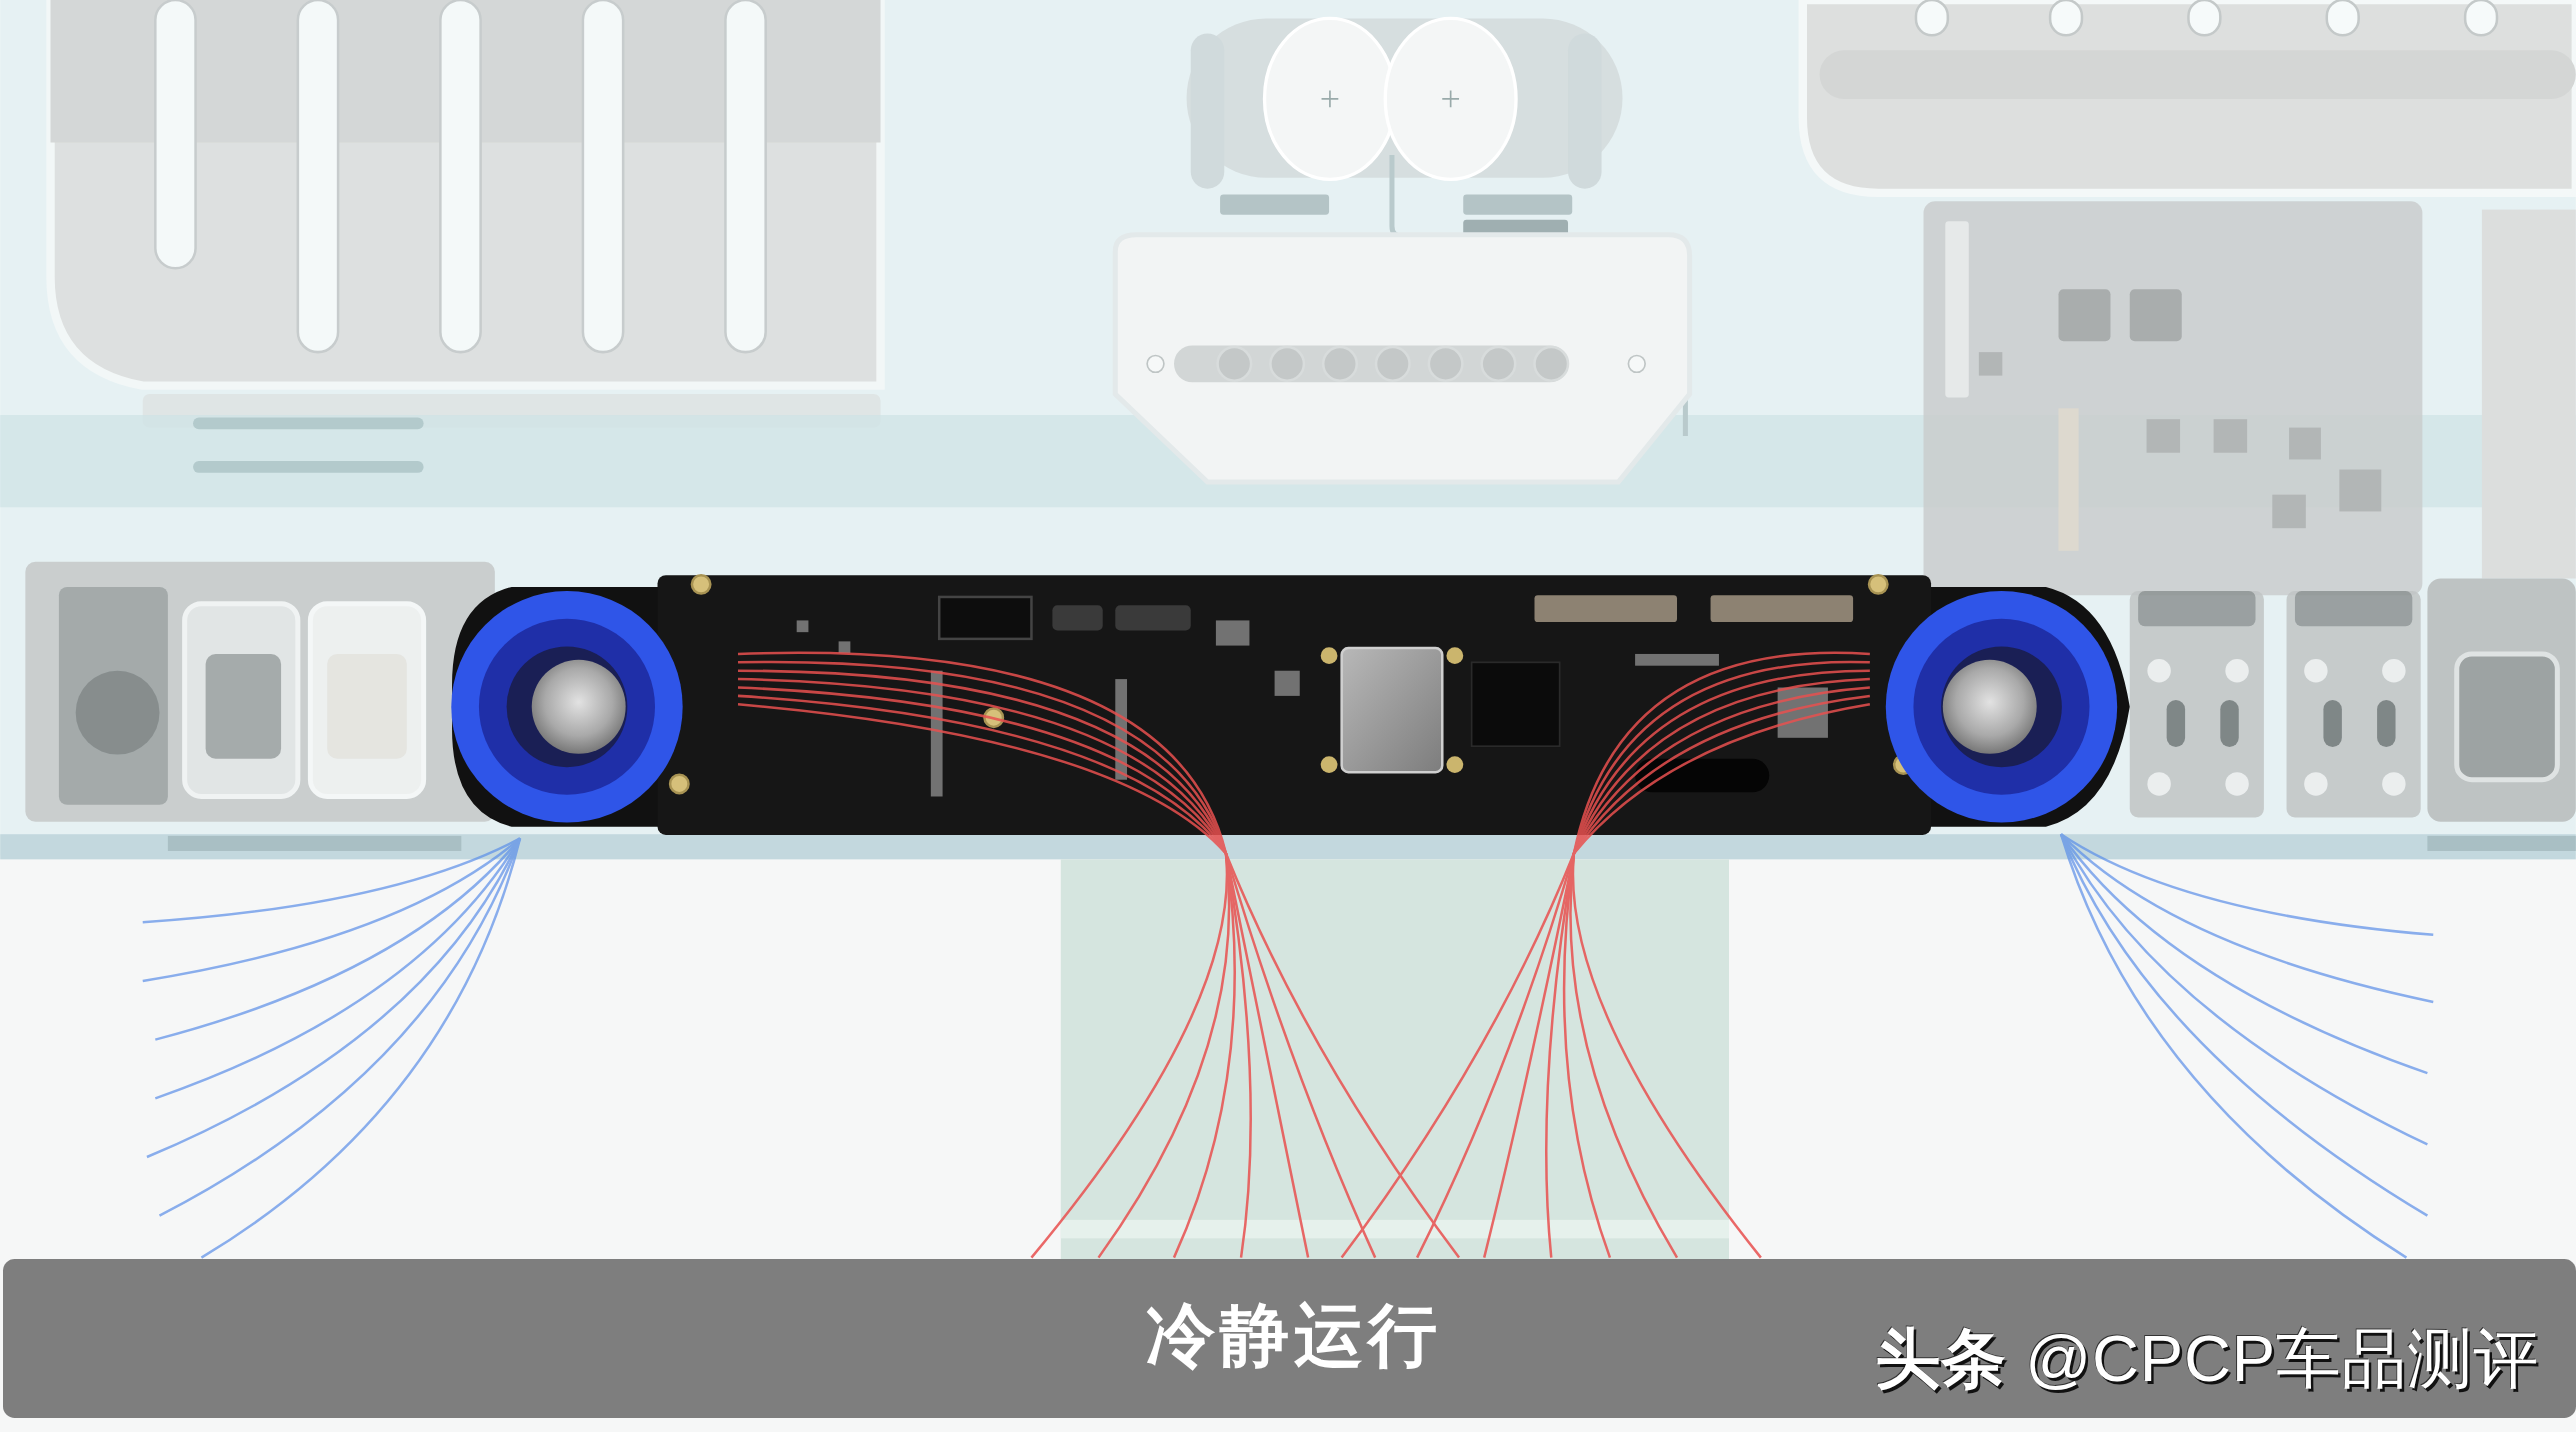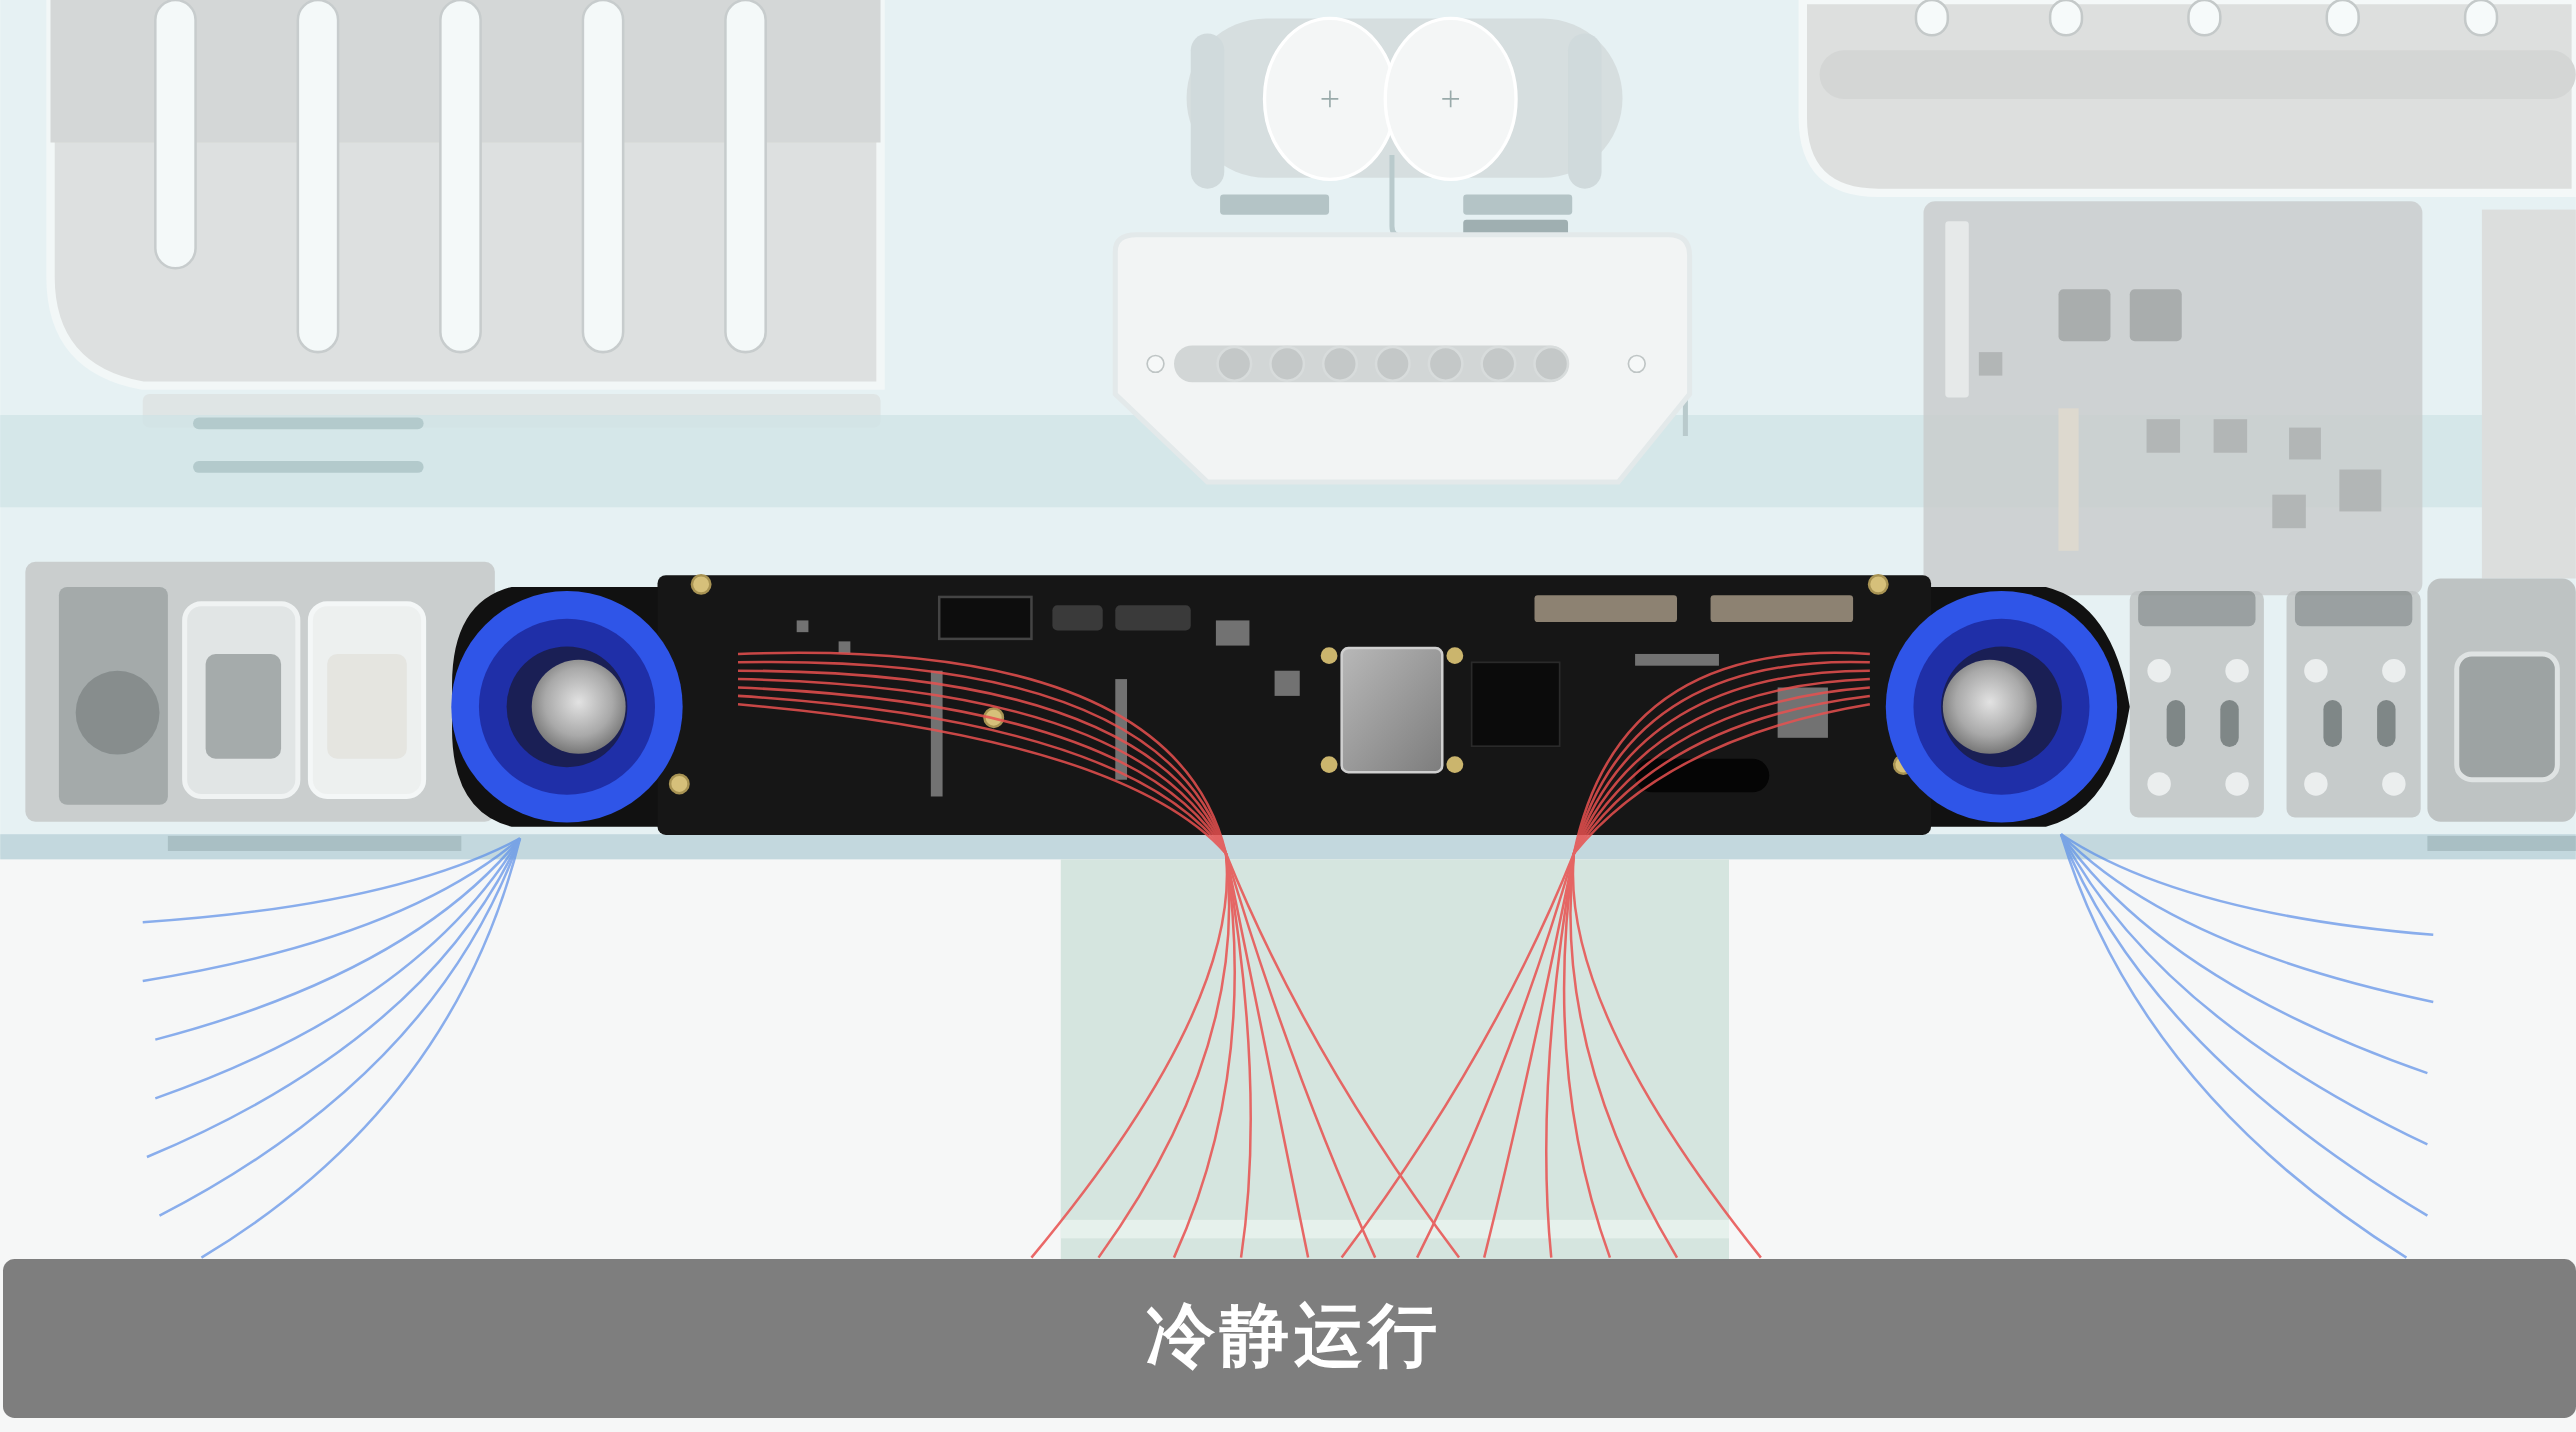--- a/index.html
+++ b/index.html
@@ -232,14 +232,17 @@
     <path d="M2458 995 Q2590 1130 2902 1195"></path>
     <path d="M2458 995 Q2580 1170 2895 1280"></path>
     <path d="M2458 995 Q2570 1210 2895 1365"></path>
     <path d="M2458 995 Q2560 1250 2895 1450"></path>
     <path d="M2458 995 Q2550 1300 2870 1500"></path>
   </g>
 </svg>
 
 <div class="caption-bar"></div>
 <div class="caption-text">冷静运行</div>
+<div class="watermark">
+  <span class="wm-prefix">头条</span><span>@CPCP车品测评</span>
 </div>
+</div>
 
 
 </body></html>

